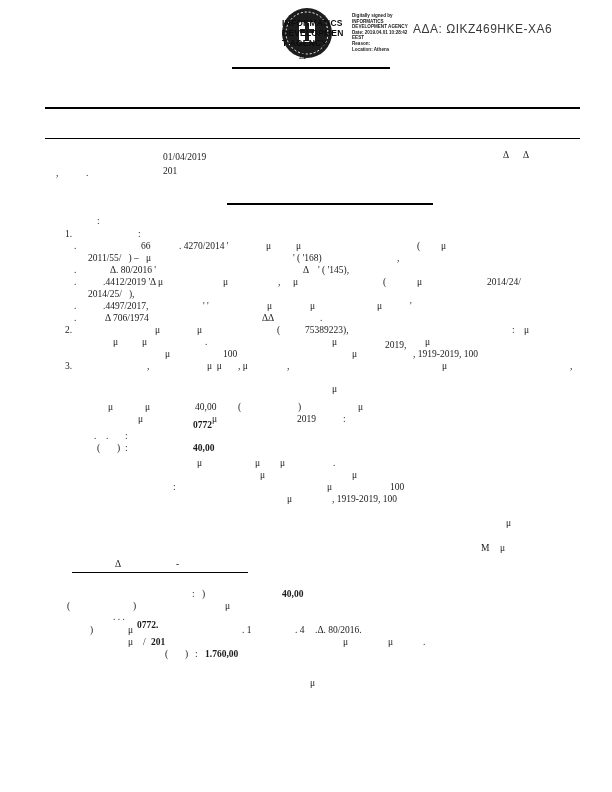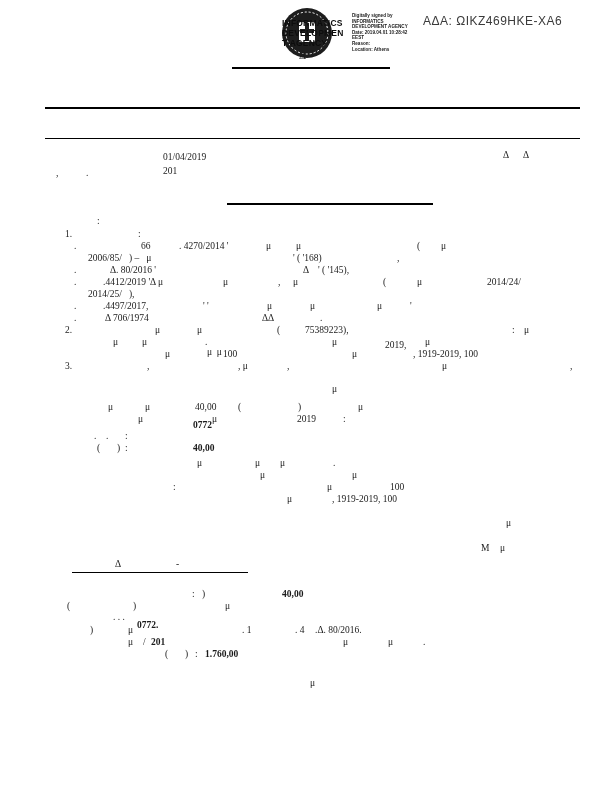--- a/index.html
+++ b/index.html
@@ -1,22 +1,22 @@
 <!DOCTYPE html>
 <html><head>
 <meta charset="utf-8">
 <style>
   html,body{margin:0;padding:0;background:#e8e8e8;}
   .page{position:relative;width:612px;height:792px;background:#ffffff;margin:0 auto;
         font-family:"Liberation Serif", serif;color:#1a1a1a;overflow:hidden;}
   .frag{position:absolute;font-size:9.5px;line-height:10px;white-space:pre;color:#1a1a1a;}
   .frag.b{font-weight:bold;}
   .rule{position:absolute;background:#000;}
-  .ada{position:absolute;left:413px;top:14px;font-family:"Liberation Sans",sans-serif;
-       font-size:12px;color:#3a3a3a;letter-spacing:.5px;white-space:pre;margin-left:10px;}
+  .ada{position:absolute;left:413px;top:22px;font-family:"Liberation Sans",sans-serif;
+       font-size:12px;color:#3a3a3a;letter-spacing:.5px;white-space:pre;}
   .seal{position:absolute;left:281px;top:7px;width:52px;height:52px;}
   .seal-overlay{position:absolute;left:282px;top:18px;width:70px;
        font-family:"Liberation Sans",sans-serif;font-weight:bold;font-size:8.5px;
        line-height:10px;color:#0c0c0c;letter-spacing:.2px;white-space:pre;}
   .sig{position:absolute;left:352px;top:13px;width:72px;
        font-family:"Liberation Sans",sans-serif;font-weight:bold;font-size:4.6px;
        line-height:5.6px;color:#222;white-space:pre;}
   .delta-under-seal{position:absolute;left:299px;top:49px;font-size:11px;line-height:12px;}
   .contact{position:absolute;left:45px;top:112px;width:535px;text-align:center;
        font-size:9.5px;line-height:12px;white-space:pre;}
@@ -59,21 +59,21 @@
       <span class="frag" style="left: 97px; top: 216px;">:</span>
       <span class="frag" style="left: 65px; top: 229px;">1.</span>
       <span class="frag" style="left: 138px; top: 229px;">:</span>
       <span class="frag" style="left: 74px; top: 241px;">.</span>
       <span class="frag" style="left: 141px; top: 241px;">66</span>
       <span class="frag" style="left: 179px; top: 241px;">. 4270/2014 '</span>
       <span class="frag" style="left: 266px; top: 241px;">μ</span>
       <span class="frag" style="left: 296px; top: 241px;">μ</span>
       <span class="frag" style="left: 417px; top: 241px;">(</span>
       <span class="frag" style="left: 441px; top: 241px;">μ</span>
-      <span class="frag" style="left: 88px; top: 253px;">2006/85/   ) –   μ</span>
+      <span class="frag" style="left: 88px; top: 253px;">2011/55/   ) –   μ</span>
       <span class="frag" style="left: 293px; top: 253px;">' ( '168)</span>
       <span class="frag" style="left: 397px; top: 253px;">,</span>
       <span class="frag" style="left: 74px; top: 265px;">.</span>
       <span class="frag" style="left: 110px; top: 265px;">Δ. 80/2016 '</span>
       <span class="frag" style="left: 303px; top: 265px;">Δ</span>
       <span class="frag" style="left: 318px; top: 265px;">' ( '145),</span>
       <span class="frag" style="left: 74px; top: 277px;">.</span>
       <span class="frag" style="left: 103px; top: 277px;">.4412/2019 'Δ μ</span>
       <span class="frag" style="left: 223px; top: 277px;">μ</span>
       <span class="frag" style="left: 278px; top: 277px;">,</span>
@@ -105,21 +105,21 @@
       <span class="frag" style="left: 142px; top: 337px;">μ</span>
       <span class="frag" style="left: 205px; top: 337px;">.</span>
       <span class="frag" style="left: 332px; top: 337px;">μ</span>
       <span class="frag" style="left: 425px; top: 337px;">μ</span>
       <span class="frag" style="left: 165px; top: 349px;">μ</span>
       <span class="frag" style="left: 223px; top: 349px;">100</span>
       <span class="frag" style="left: 352px; top: 349px;">μ</span>
       <span class="frag" style="left: 413px; top: 349px;">, 1919-2019, 100</span>
       <span class="frag" style="left: 65px; top: 361px;">3.</span>
       <span class="frag" style="left: 147px; top: 361px;">,</span>
-      <span class="frag" style="left: 207px; top: 347px; text-align: right;">μ  μ</span>
+      <span class="frag" style="left: 207px; top: 361px; text-align: right;">μ  μ</span>
       <span class="frag" style="left: 238px; top: 361px;">, μ</span>
       <span class="frag" style="left: 287px; top: 361px;">,</span>
       <span class="frag" style="left: 442px; top: 361px;">μ</span>
       <span class="frag" style="left: 570px; top: 361px;">,</span>
       <span class="frag" style="left: 332px; top: 384px;">μ</span>
       <span class="frag" style="left: 108px; top: 402px;">μ</span>
       <span class="frag" style="left: 145px; top: 402px;">μ</span>
       <span class="frag" style="left: 195px; top: 402px;">40,00</span>
       <span class="frag" style="left: 238px; top: 402px;">(</span>
       <span class="frag" style="left: 298px; top: 402px;">)</span>

